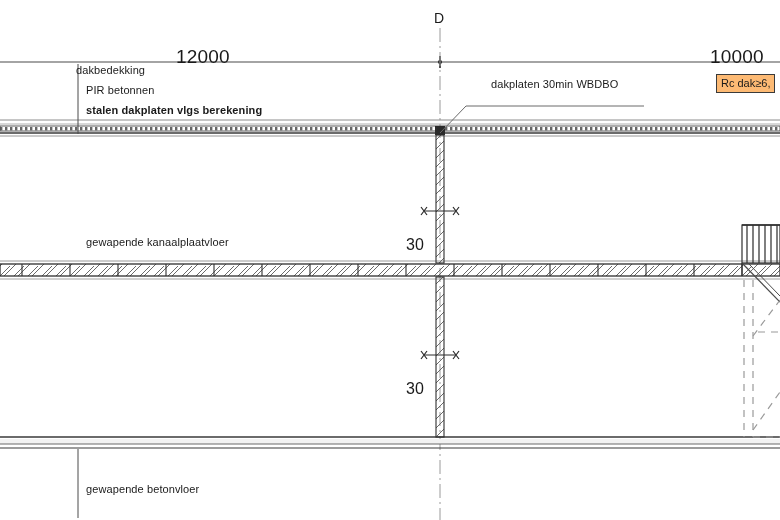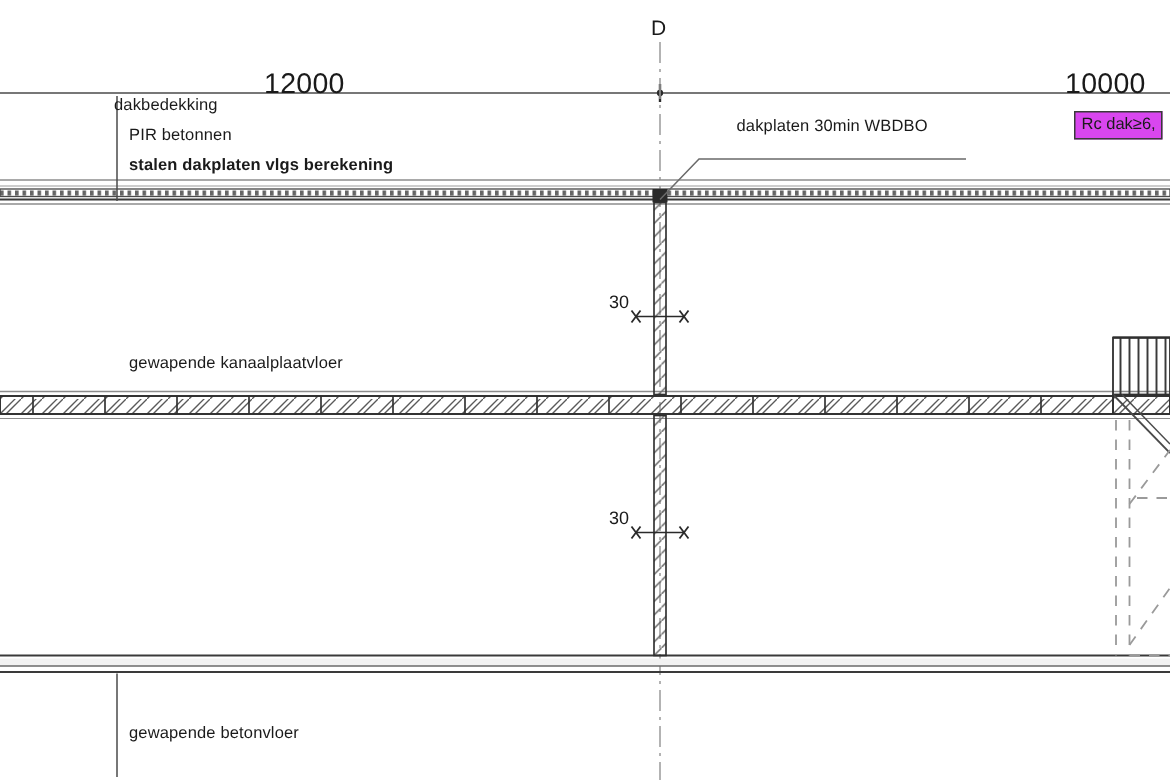--- a/index.html
+++ b/index.html
@@ -33,26 +33,27 @@
     letter-spacing: 0.2px;
   }
   .ann-label {
     font-size: 11px;
     letter-spacing: 0.1px;
   }
   .axis-label {
     font-size: 14px;
   }
   .small-dim {
-    font-size: 12px;
+    font-size: 16px;
+    margin-top: 42px;
   }
   .rc-box {
     position: absolute;
     border: 1px solid #3a3a3a;
-    background: #d946ef;
+    background: #fdba74;
     padding: 2px 4px 3px 4px;
     font-size: 11px;
     color: #1a1a1a;
     white-space: nowrap;
   }
 </style>
 </head>
 <body>
 
 <div id="drawing">

